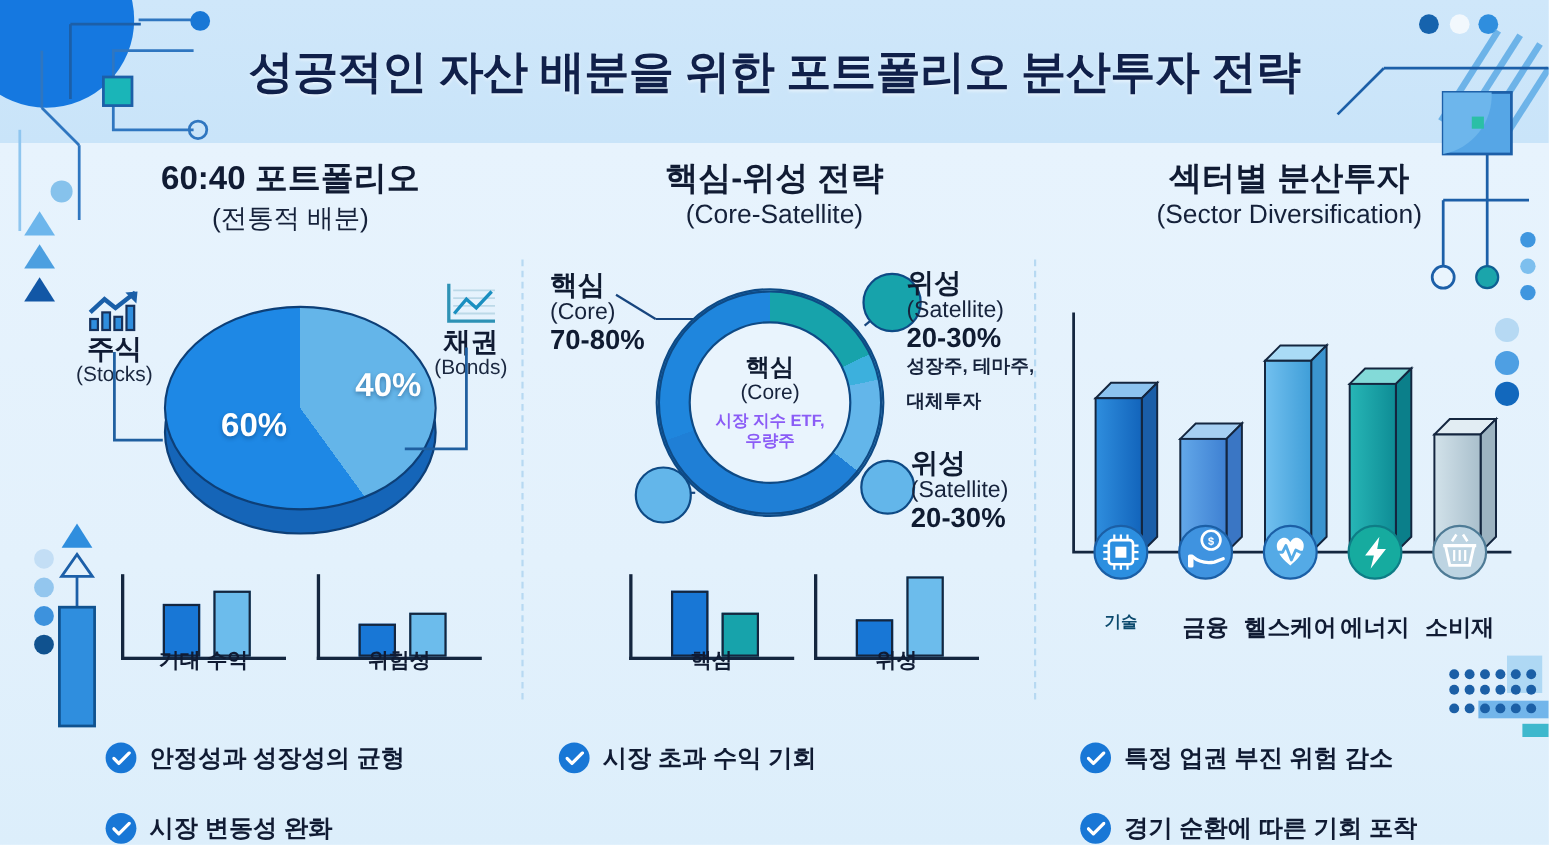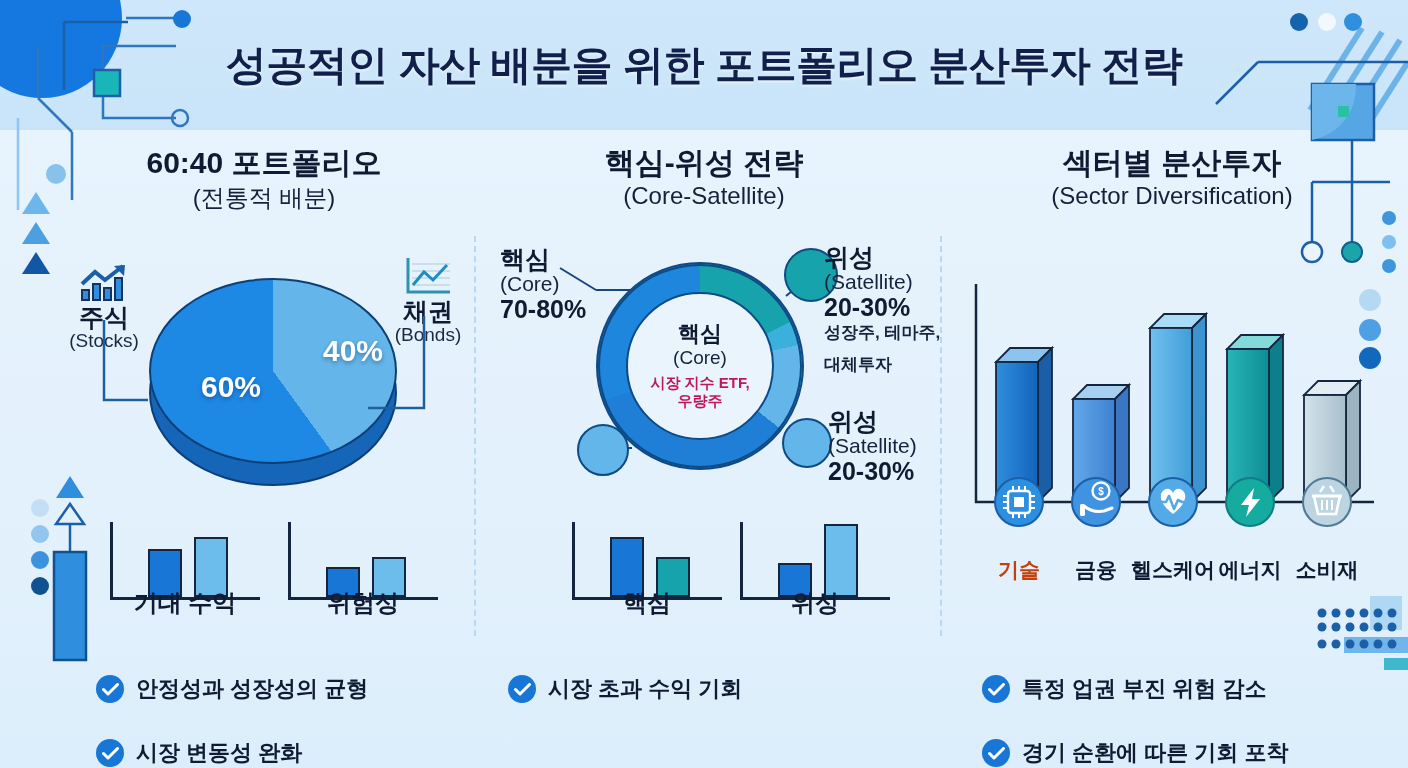--- a/index.html
+++ b/index.html
@@ -76,21 +76,21 @@
   .lg-stocks { left: 42px; top: 262px; width: 124px; }
   .lg-bonds  { left: 372px; top: 256px; width: 112px; }
   .ico-mini { height:40px; display:flex; align-items:flex-end; justify-content:center; margin-bottom:2px; }
 
   
   .mini { position:absolute; width:150px; height:95px; }
   .mini .axis { position:absolute; left:0; bottom:0; width:150px; height:78px;
     border-left:3px solid #14263f; border-bottom:3px solid #14263f; }
   .mini .bar { position:absolute; bottom:3px; width:34px; border:2px solid #14263f; }
   .mini .cap { position:absolute; left:0; top:82px; width:150px; text-align:center;
-    font-size:24px; font-weight:700; color:#101b33; }
+    font-size:19px; font-weight:700; color:#101b33; }
 
   .m1 { left:110px; top:505px; }
   .m2 { left:288px; top:505px; }
   .m3 { left:572px; top:505px; }
   .m4 { left:740px; top:505px; }
 
   
   .donut-wrap { position:absolute; left:596px; top:262px; width:208px; height:208px; }
   .donut {
     position:absolute; inset:0; border-radius:50%;
@@ -103,21 +103,21 @@
     box-shadow: 0 0 0 2px #0e4a85 inset;
     border: 2px solid #0e4a85;
   }
   .donut-hole {
     position:absolute; left:30px; top:30px; width:148px; height:148px; border-radius:50%;
     background:#e9f4fd; border:2px solid #0e4a85;
     display:flex; flex-direction:column; align-items:center; justify-content:center; text-align:center;
   }
   .dn-t1 { font-size:22px; font-weight:700; color:#0f1b31; line-height:1.1; }
   .dn-t2 { font-size:19px; color:#16233c; line-height:1.15; }
-  .dn-t3 { font-size:15px; font-weight:600; color:#be185d; line-height:1.2; margin-top:5px; }
+  .dn-t3 { font-size:15px; font-weight:600; color:#8b5cf6; line-height:1.2; margin-top:5px; }
 
   .sat { position:absolute; border-radius:50%; border:2px solid #0e4a85; }
   .sat-a { left:784px; top:248px; width:54px; height:54px; background:#17a3ab; }
   .sat-b { left:577px; top:424px; width:52px; height:52px; background:#63b6ea; }
   .sat-c { left:782px; top:418px; width:50px; height:50px; background:#63b6ea; }
 
   .anno { position:absolute; }
   .an-ko { font-size:25px; font-weight:700; color:#0f1b31; line-height:1.05; }
   .an-en { font-size:21px; color:#16233c; line-height:1.1; }
   .an-pct{ font-size:25px; font-weight:700; color:#0f1b31; line-height:1.15; }
@@ -474,21 +474,21 @@
         <g stroke="#fff" stroke-width="2">
             <path d="M362,236 L362,246"></path>
             <path d="M367,236 L367,246"></path>
             <path d="M372,236 L372,246"></path>
           </g>
       </g>
     </svg>
   </div>
 
   <div style="position:absolute;left:960px;top:556px;width:420px;">
-    <div style="position:absolute;left:6px;width:106px;text-align:center;font-size:21px;font-weight:700;color:#c2410c;">기술</div>
+    <div style="position:absolute;left:6px;width:106px;text-align:center;font-size:15px;font-weight:700;color:#0c4a6e;">기술</div>
     <div style="position:absolute;left:83px;width:106px;text-align:center;font-size:21px;font-weight:700;color:#101b33;">금융</div>
     <div style="position:absolute;left:160px;width:106px;text-align:center;font-size:21px;font-weight:700;color:#101b33;">헬스케어</div>
     <div style="position:absolute;left:237px;width:106px;text-align:center;font-size:21px;font-weight:700;color:#101b33;">에너지</div>
     <div style="position:absolute;left:314px;width:106px;text-align:center;font-size:21px;font-weight:700;color:#101b33;">소비재</div>
   </div>
 
   <div class="bullets b1">
     <div class="bullet-row">
       <span class="chk">
         <svg width="17" height="13" viewBox="0 0 17 13">

